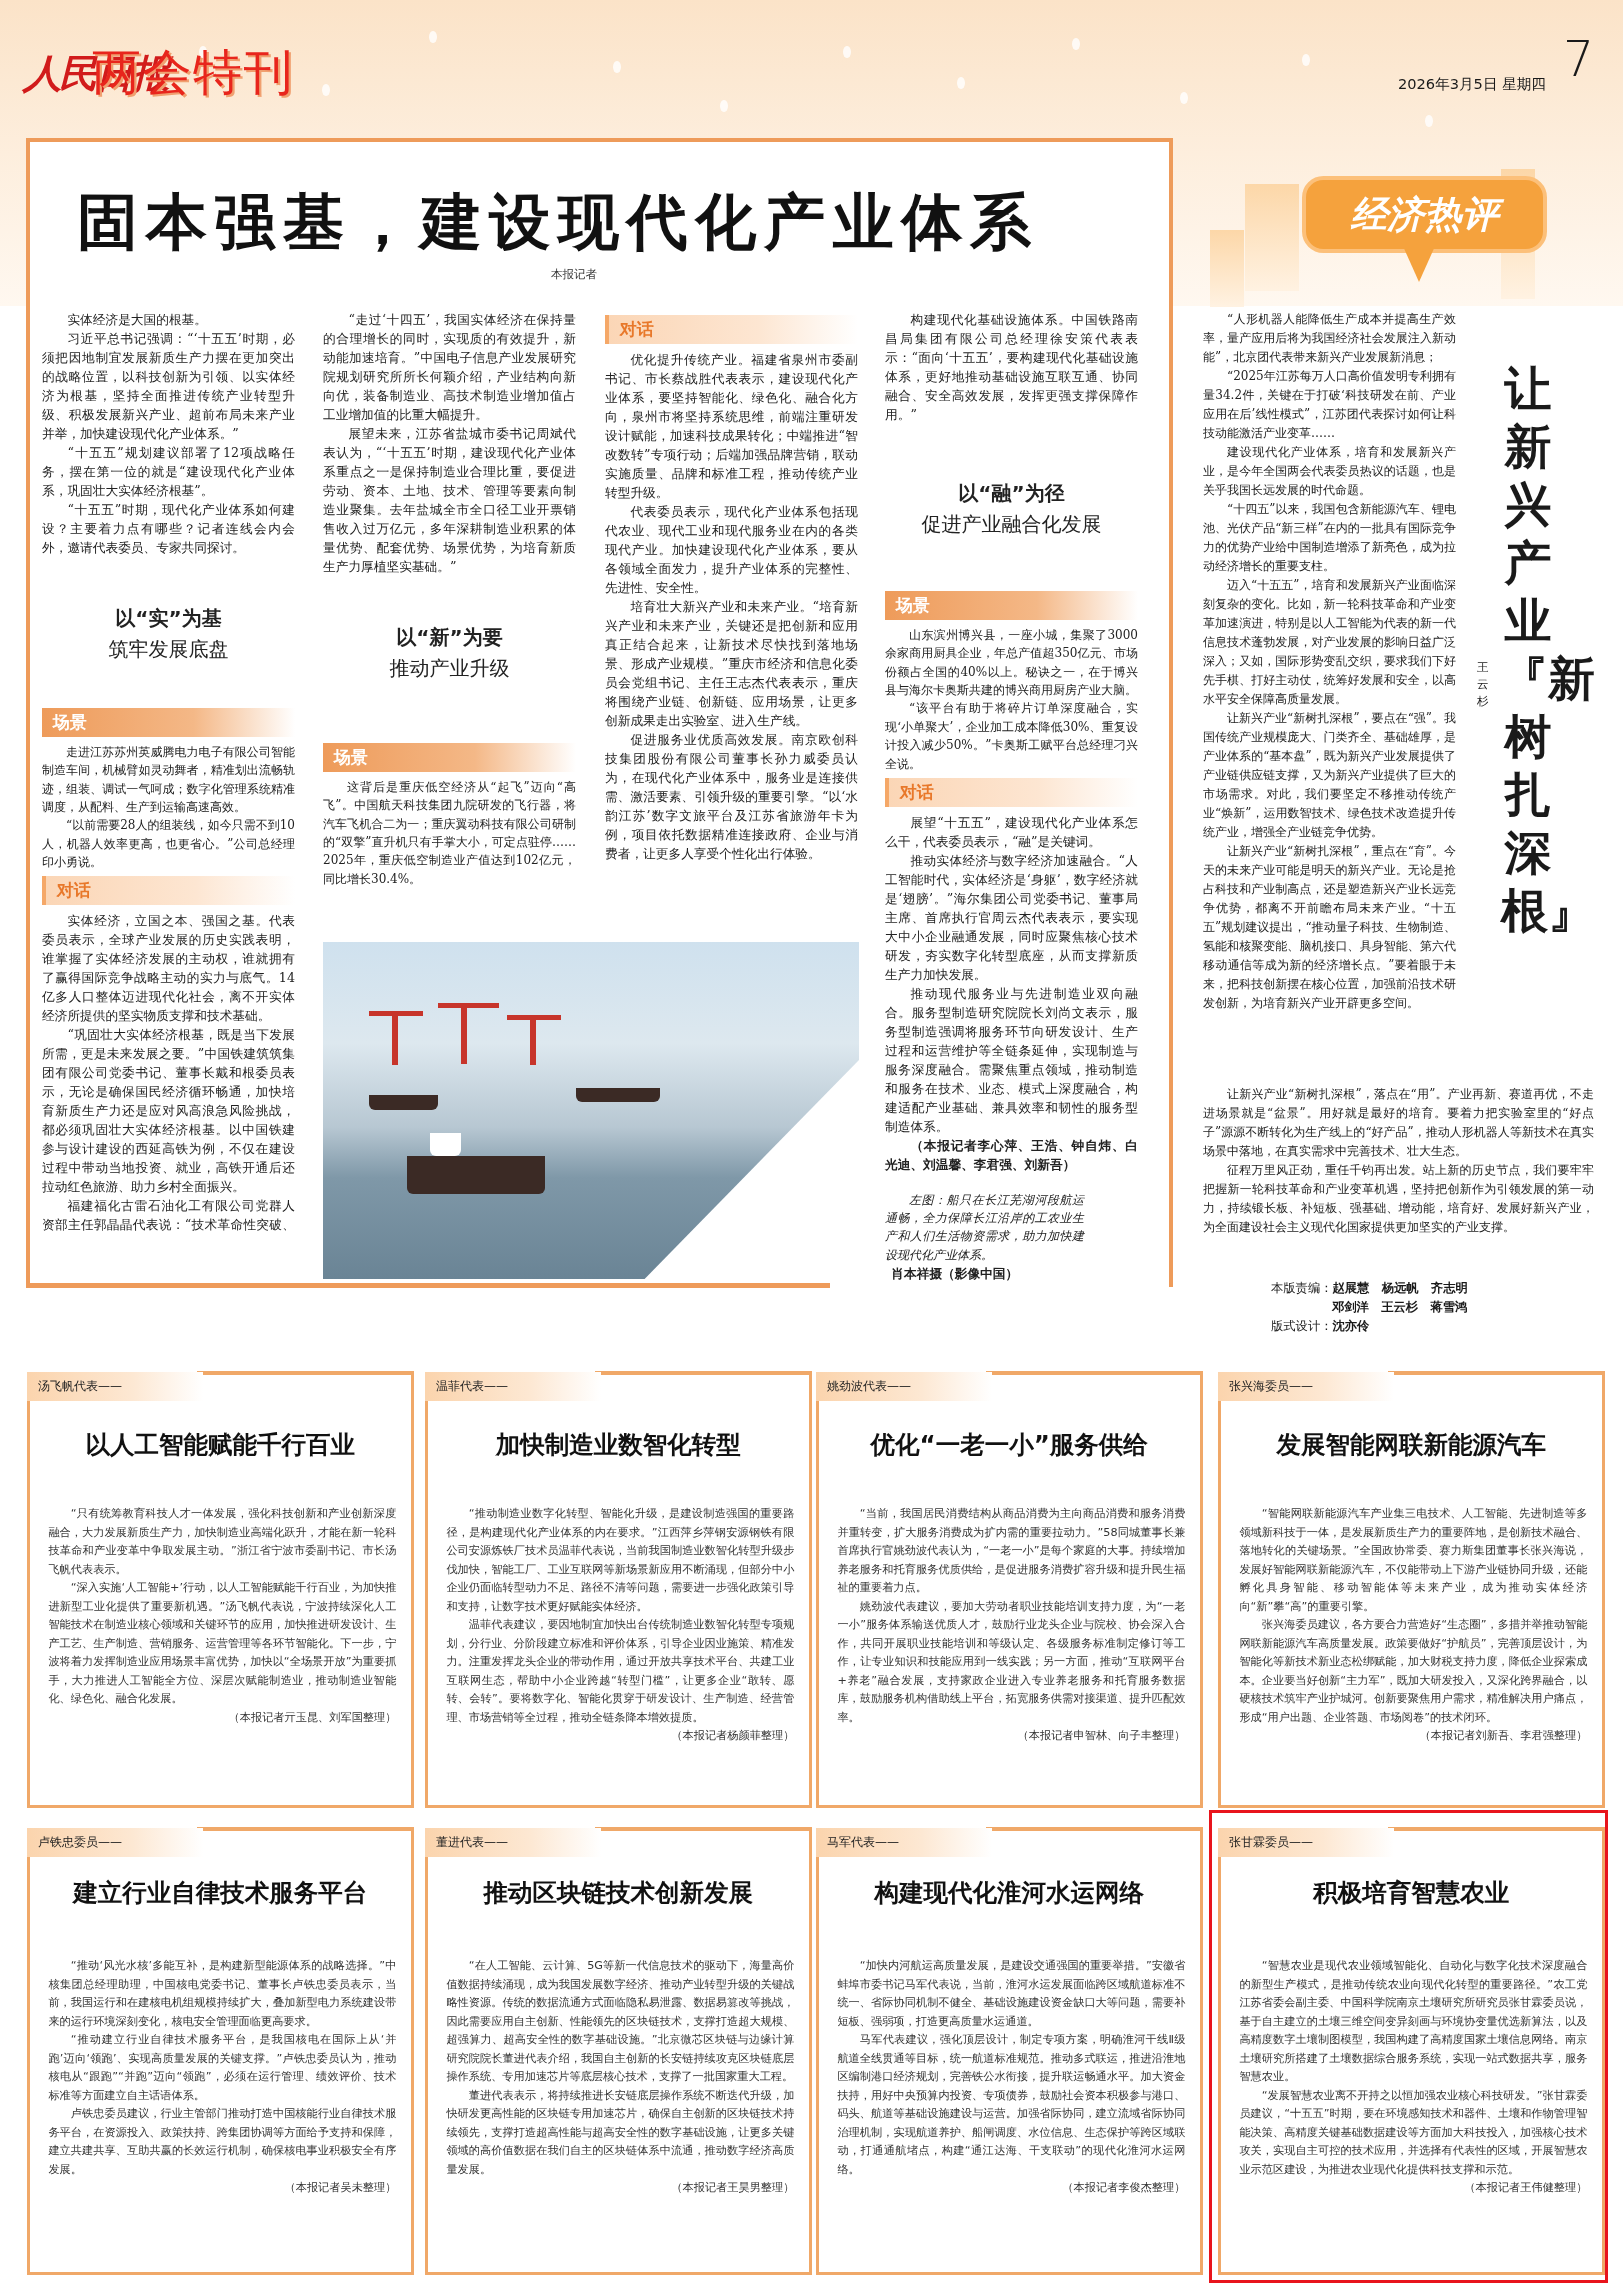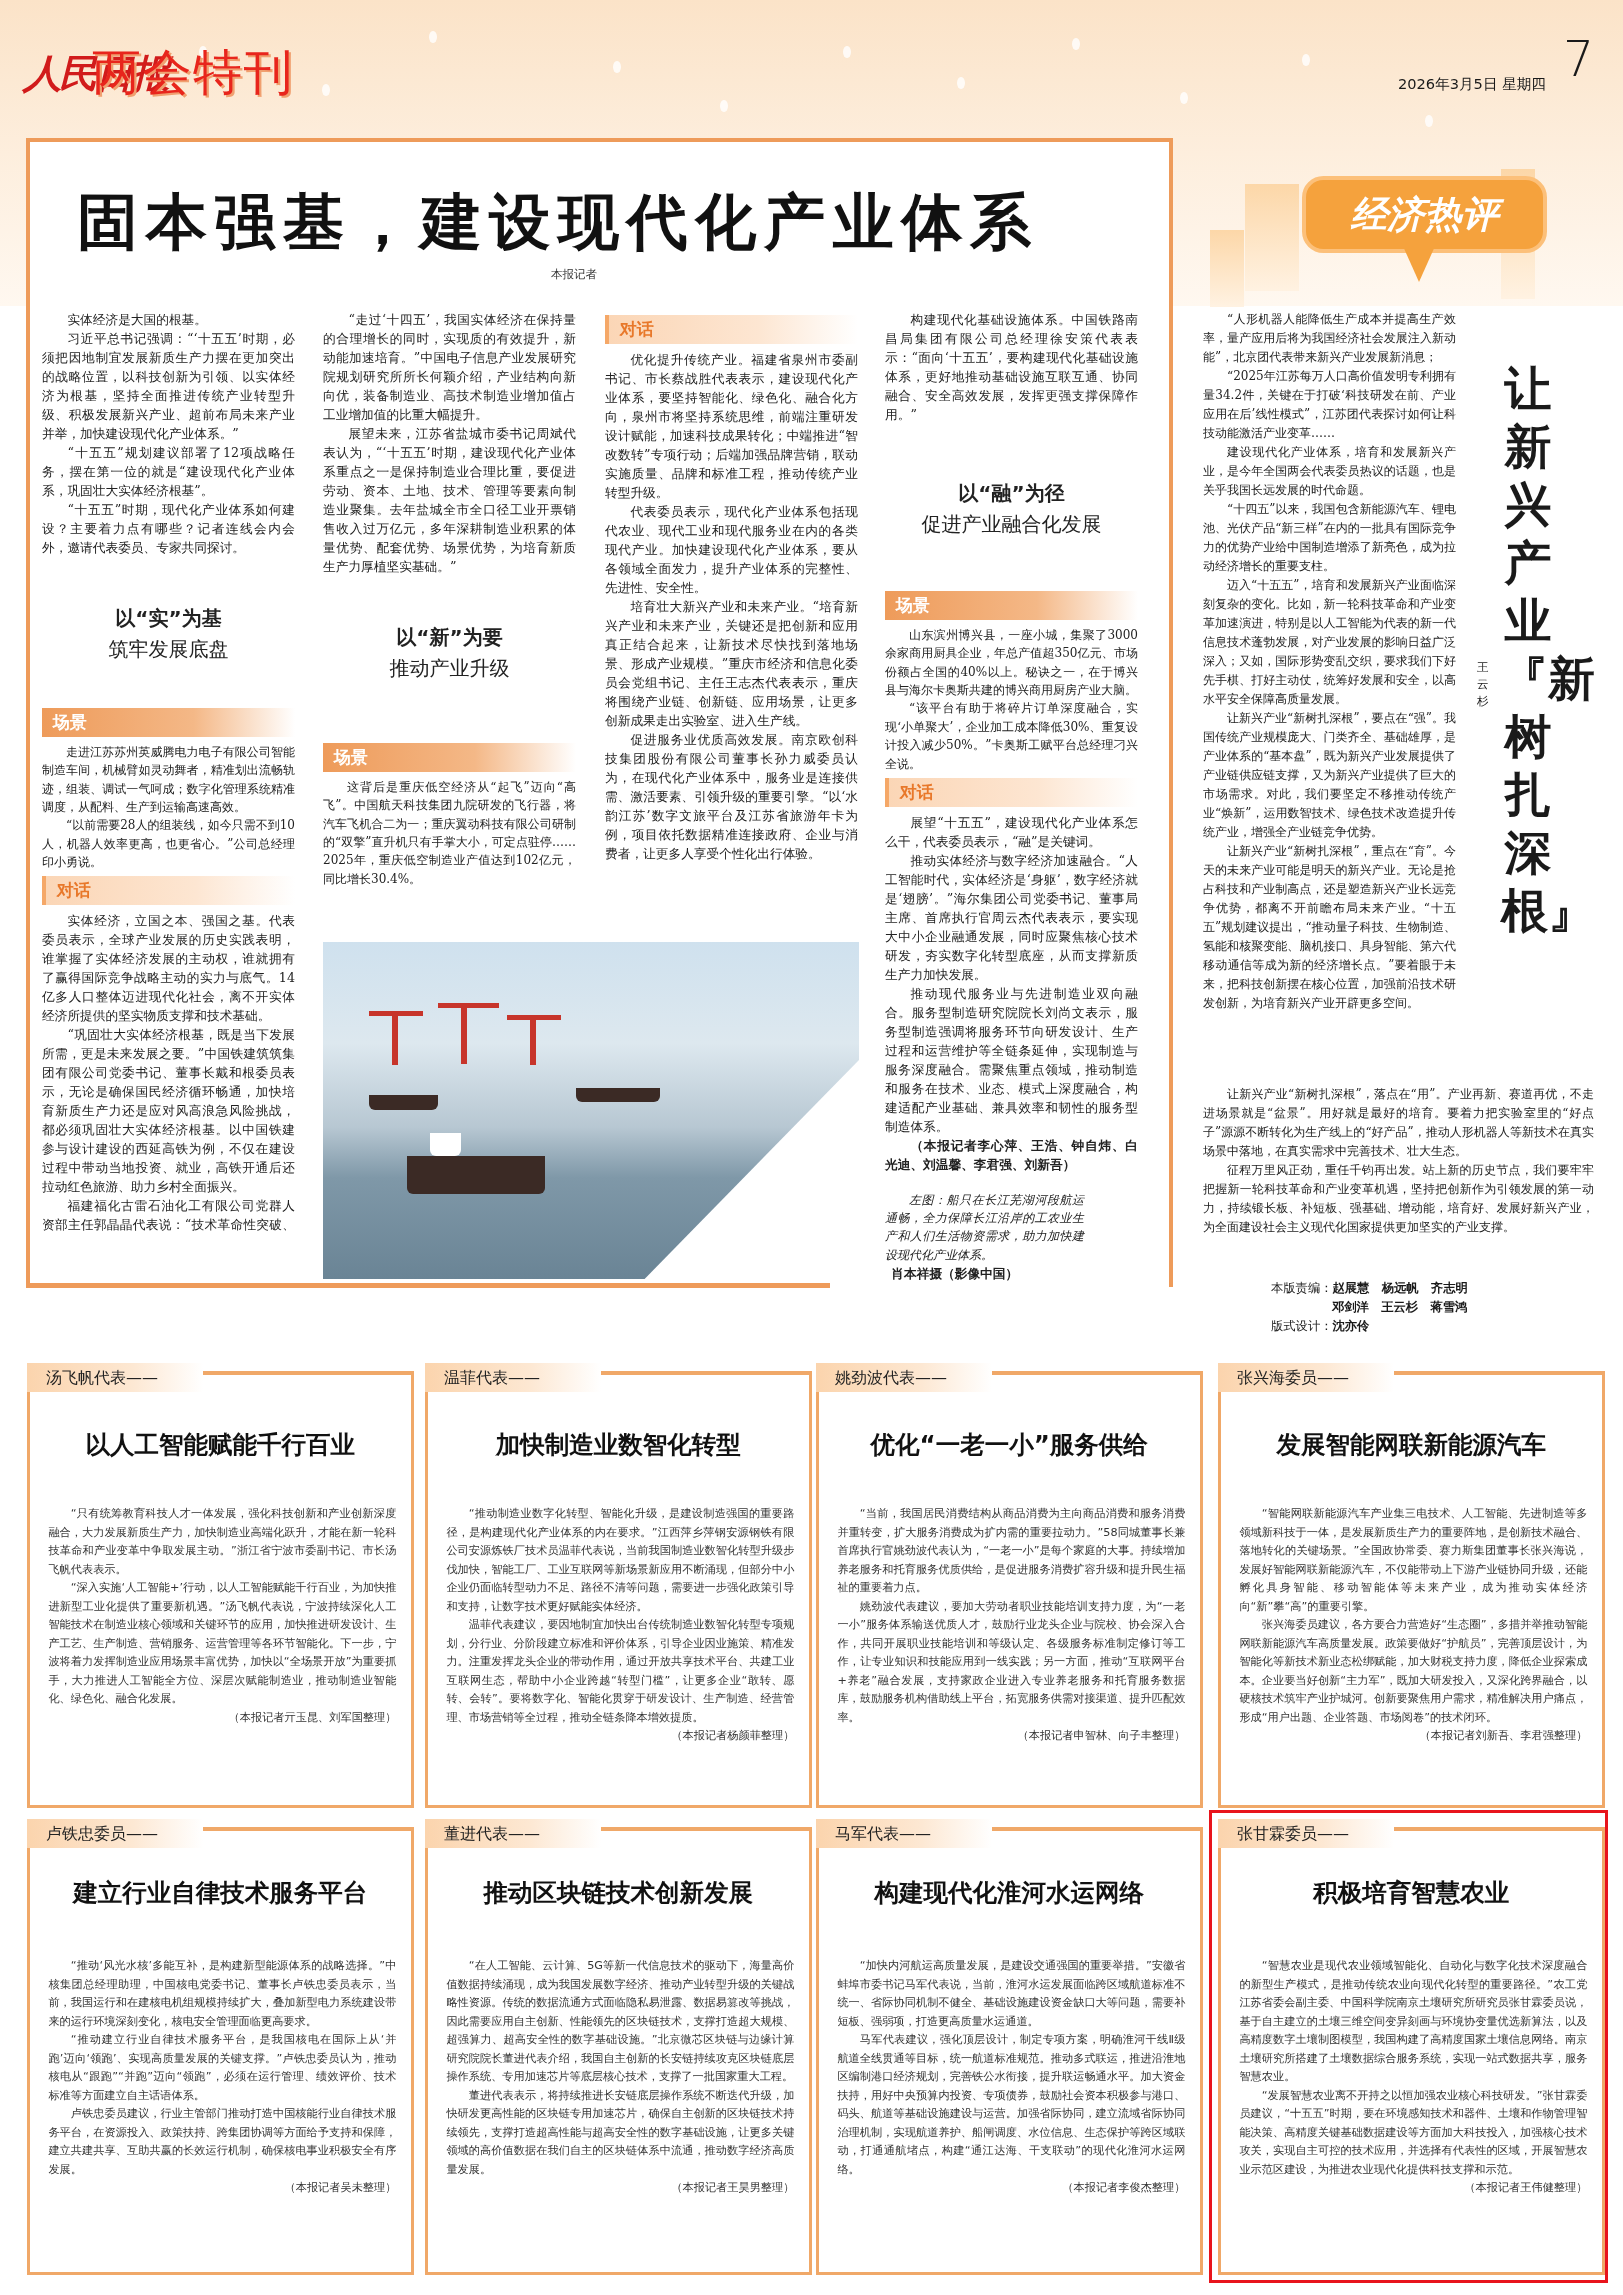--- a/index.html
+++ b/index.html
@@ -42,21 +42,21 @@
 
   
   .commentary { left: 1203px; top: 290px; width: 253px; font-size: 12px; line-height: 19px; color:#222;margin-top:20px; }
   .commentary p { text-indent: 2em; text-align: justify; }
   .vert-title { left: 1501px; top: 360px; width: 54px; font-size: 47px; font-weight: bold; line-height: 58px; text-align:center; font-family:"DejaVu Serif", serif; }
   .vert-author { left: 1477px; top: 659px; width: 15.3px; font-size: 11.5px; line-height: 17px; }
   .credits { left: 1271px; top: 1279px; font-size: 12.3px; line-height: 19px; font-family: "DejaVu Sans", sans-serif; }
 
   
   .box { position:absolute; width: 387px; }
-  .box .name-tag { position:absolute; left:0; top:0; width: 176px; height: 29px; background: linear-gradient(90deg,#fbd4ad 0%, #fde8d3 60%, #fff 100%); font-size: 16px; line-height: 29px; padding-left: 19px; font-family:"DejaVu Sans", sans-serif; color:#222; }
+  .box .name-tag { position:absolute; left:0; top:9px; width: 176px; height: 29px; background: linear-gradient(90deg,#fbd4ad 0%, #fde8d3 60%, #fff 100%); font-size: 12px; line-height: 29px; padding-left: 11px; font-family:"DejaVu Sans", sans-serif; color:#222; }
   .box .frame { position:absolute; left:0; top: 7.7px; width: 387px; border: 3.8px solid #f0a868; border-top: 4.6px solid #f0a868; }
   .box .frame-mask { position:absolute; left:0; top:3.1px; width: 170px; height: 10.7px; background:#fff; }
   .box .title { position:absolute; left: 7.7px; top: 65px; width: 371px; text-align:center; font-size: 24.5px; font-weight: bold; font-family:"DejaVu Sans", sans-serif; color:#111; }
   .box .body { position:absolute; left: 21.4px; width: 348px; font-size: 11.2px; line-height: 18.5px; text-align: justify; font-family:"DejaVu Sans", sans-serif; color:#333; }
   .box .body p { text-indent: 2em; }
   .box .byline-r { text-align:right; }
   .highlight { position:absolute; left: 1209px; top: 1810px; width: 399px; height: 473px; border: 3.8px solid #e8141c; }
 </style>
 </head>
 <body>

